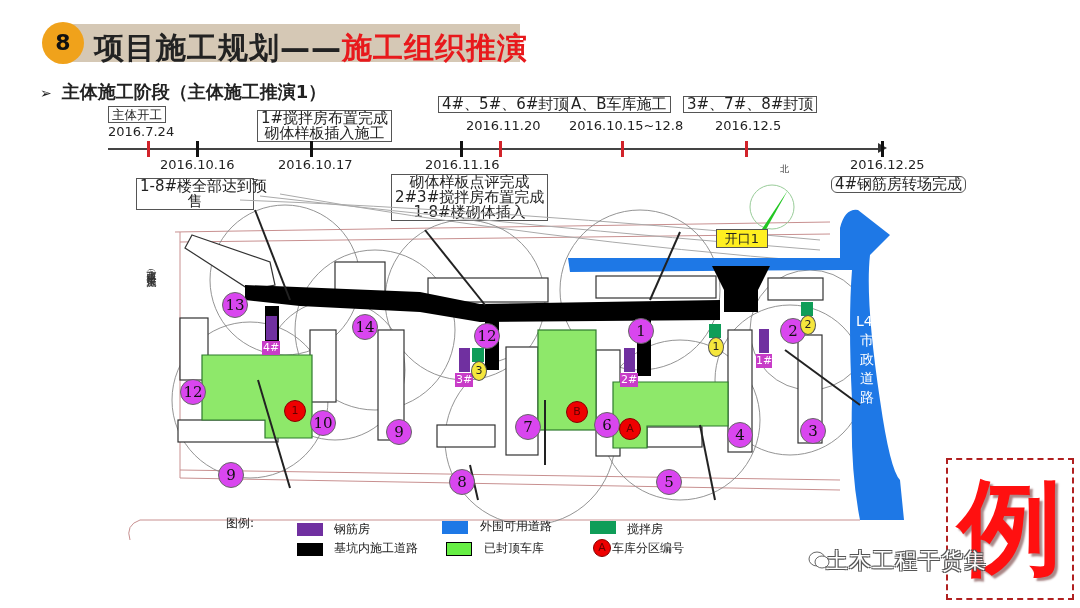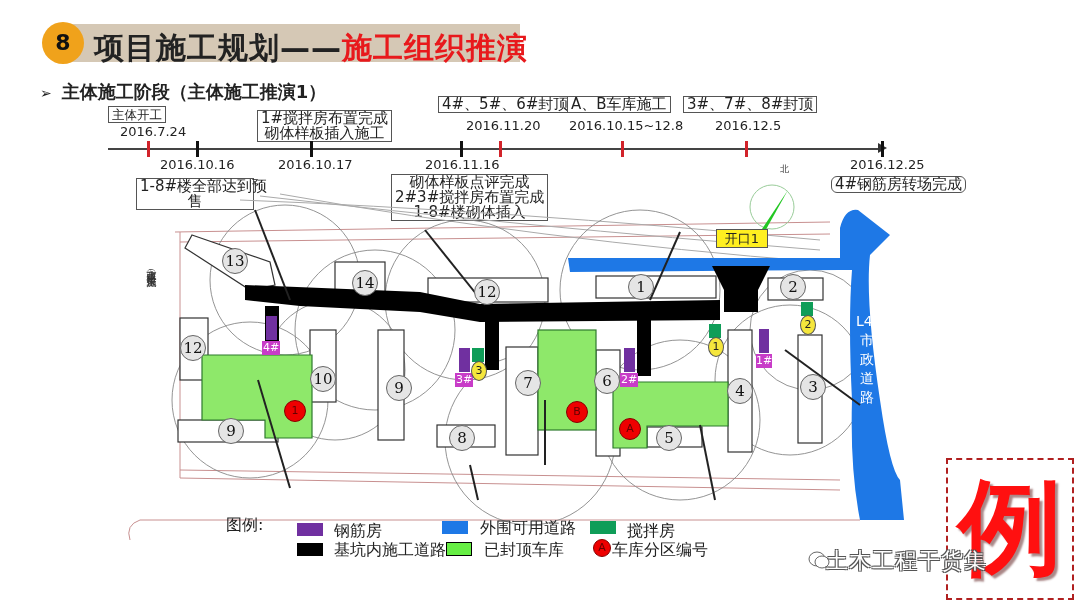--- a/index.html
+++ b/index.html
@@ -10,47 +10,47 @@
   .hdr-title{left:94px;top:28px;font-size:30px;font-weight:bold;letter-spacing:1px;white-space:nowrap;}
   .hdr-title .red{color:#e8191c;}
   .sub{left:40px;top:80px;font-size:18px;font-weight:bold;white-space:nowrap;}
   .tl-line{left:108px;top:148px;width:772px;height:1.5px;background:#444;}
   .tl-arrow{left:878px;top:143px;width:0;height:0;border-left:9px solid #333;border-top:5px solid transparent;border-bottom:5px solid transparent;}
   .tick{width:3px;height:16px;top:141px;}
   .tick.red{background:#d2232a;}
   .tick.black{background:#111;}
   .date{font-size:13px;white-space:nowrap;color:#222;}
   .box{border:1px solid #555;background:#fff;font-size:15px;text-align:center;line-height:15px;padding:0 3px;white-space:nowrap;color:#222;}
-  .bldg-num{width:24px;height:24px;border-radius:50%;background:#e5e5e5;border:1px solid #666;font-family:"DejaVu Serif",serif;font-size:15px;text-align:center;line-height:24px;color:#111;}
+  .bldg-num{width:24px;height:24px;border-radius:50%;background:#d946ef;border:1px solid #666;font-family:"DejaVu Serif",serif;font-size:15px;text-align:center;line-height:24px;color:#111;margin-top:44px;}
   .rebar{background:#7030a0;}
   .rebar-lbl{background:#c83cc8;color:#fff;font-size:11px;text-align:center;line-height:14px;}
   .mixer{background:#0f9d58;}
   .mix-num{width:14px;height:18px;border-radius:50%;background:#f5e63c;border:1px solid #555;font-size:11px;text-align:center;line-height:18px;}
   .garage-lbl{width:20px;height:20px;border-radius:50%;background:#e00;border:1px solid #800;color:#600;font-size:11px;text-align:center;line-height:20px;}
   .legend-sw{width:26px;height:13px;}
-  .legend-txt{font-size:16px;white-space:nowrap;}
+  .legend-txt{font-size:12px;white-space:nowrap;}
   .stamp{left:946px;top:458px;width:124px;height:138px;border:2px dashed #b02020;}
   .stamp-char{left:950px;top:458px;width:120px;height:138px;font-size:104px;font-weight:bold;color:#ff1010;text-align:center;line-height:138px;text-shadow:3px 3px 2px #a88;}
   .wm{left:826px;top:546px;font-size:22px;color:#fff;white-space:nowrap;text-shadow:-1px -1px 0 #555,1px -1px 0 #555,-1px 1px 0 #555,1px 1px 0 #555;letter-spacing:1px;}
 </style>
 </head>
 <body>
 
 <div class="abs hdr-bar"></div>
 <div class="abs hdr-num">8</div>
 <div class="abs hdr-title"><span>项目施工规划——</span><span class="red">施工组织推演</span></div>
 
 <div class="abs sub"><span style="font-size:14px;margin-right:10px;">➢</span><span>主体施工阶段（主体施工推演1）</span></div>
 
 <div>
   <div class="abs tl-line"></div>
   <div class="abs tl-arrow"></div>
 
   <div class="abs box" style="left:108px;top:106px;font-size:12.5px;">主体开工</div>
-  <div class="abs date" style="left:120px;top:124px;">2016.7.24</div>
+  <div class="abs date" style="left:108px;top:124px;">2016.7.24</div>
   <div class="abs tick red" style="left:147px;"></div>
 
   <div class="abs tick black" style="left:196px;"></div>
   <div class="abs date" style="left:160px;top:157px;">2016.10.16</div>
   <div class="abs box" style="left:136px;top:178px;width:110px;">
     <div>1-8#楼全部达到预</div>
     <div>售</div>
   </div>
 
   <div class="abs box" style="left:257px;top:110px;">

